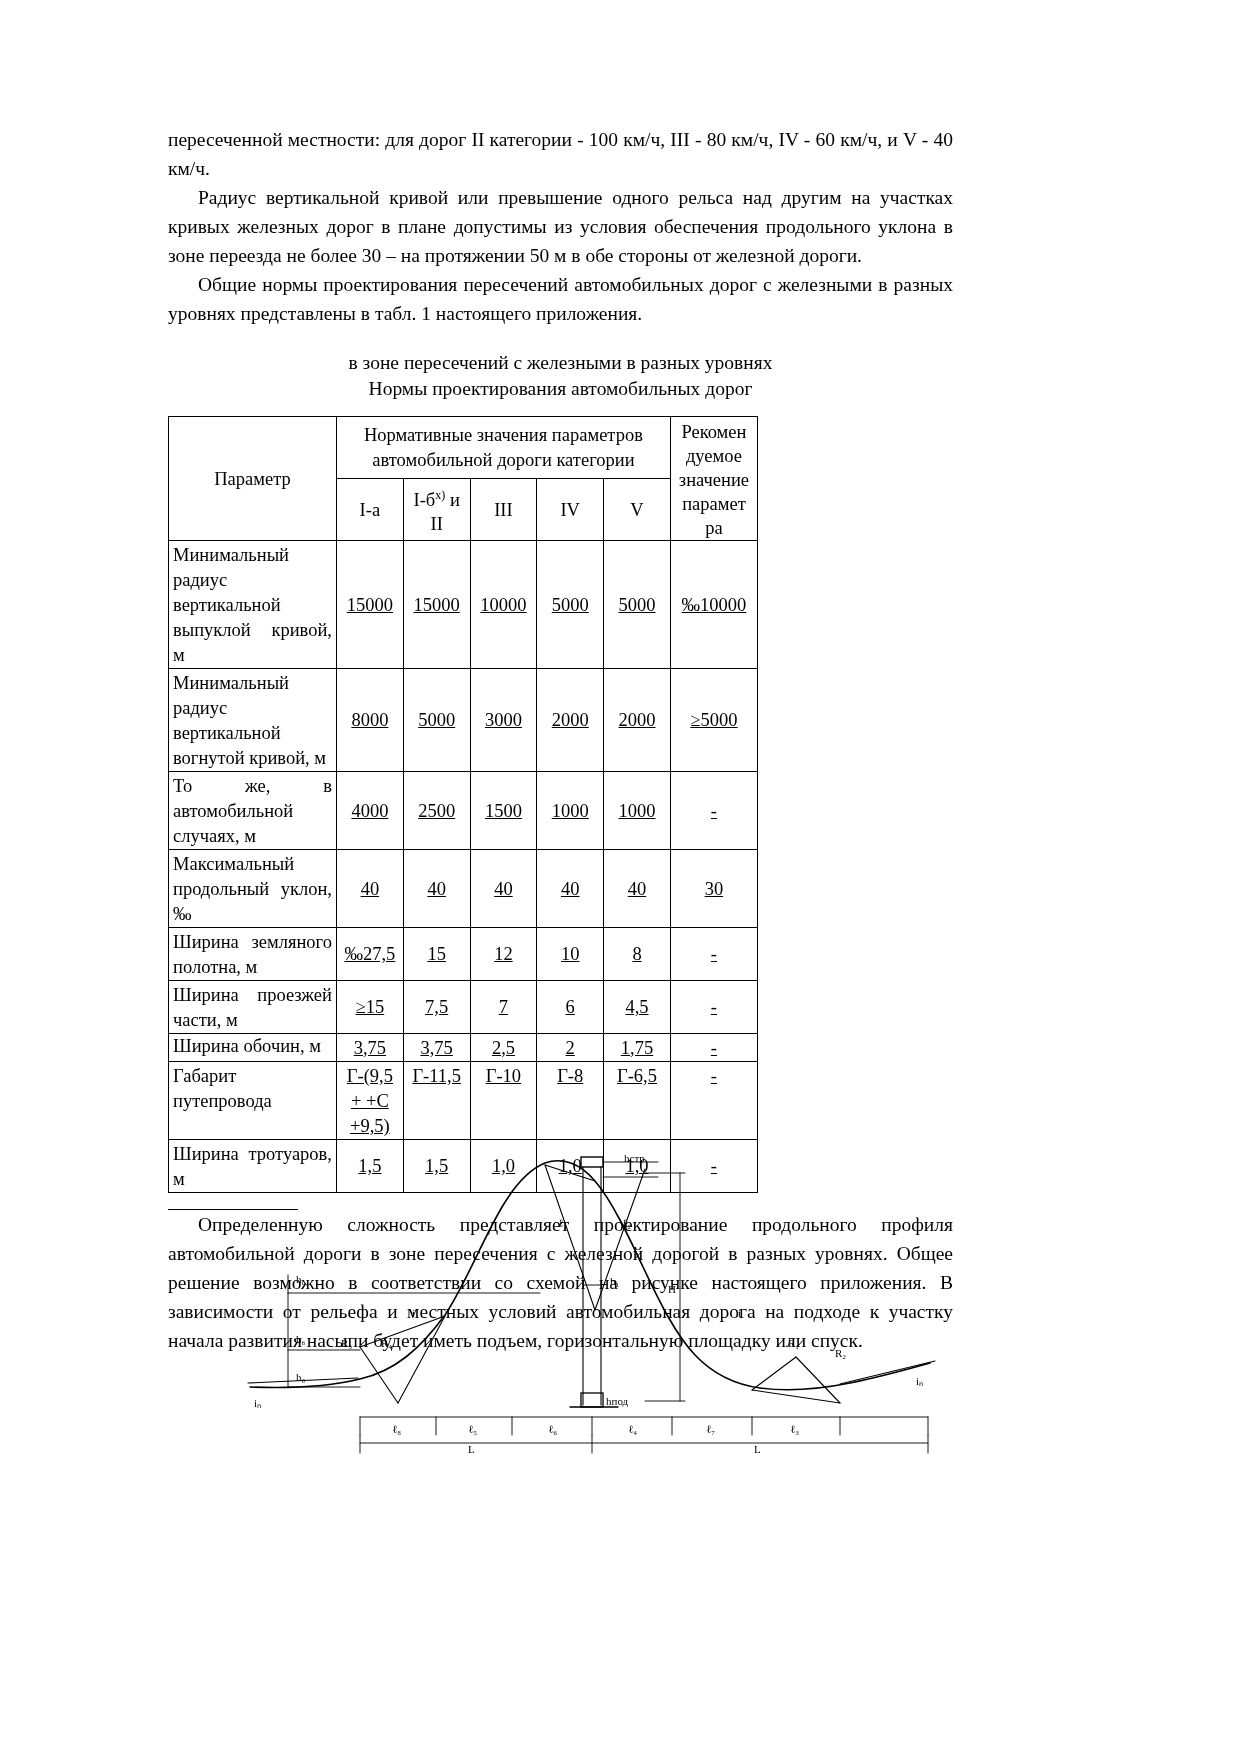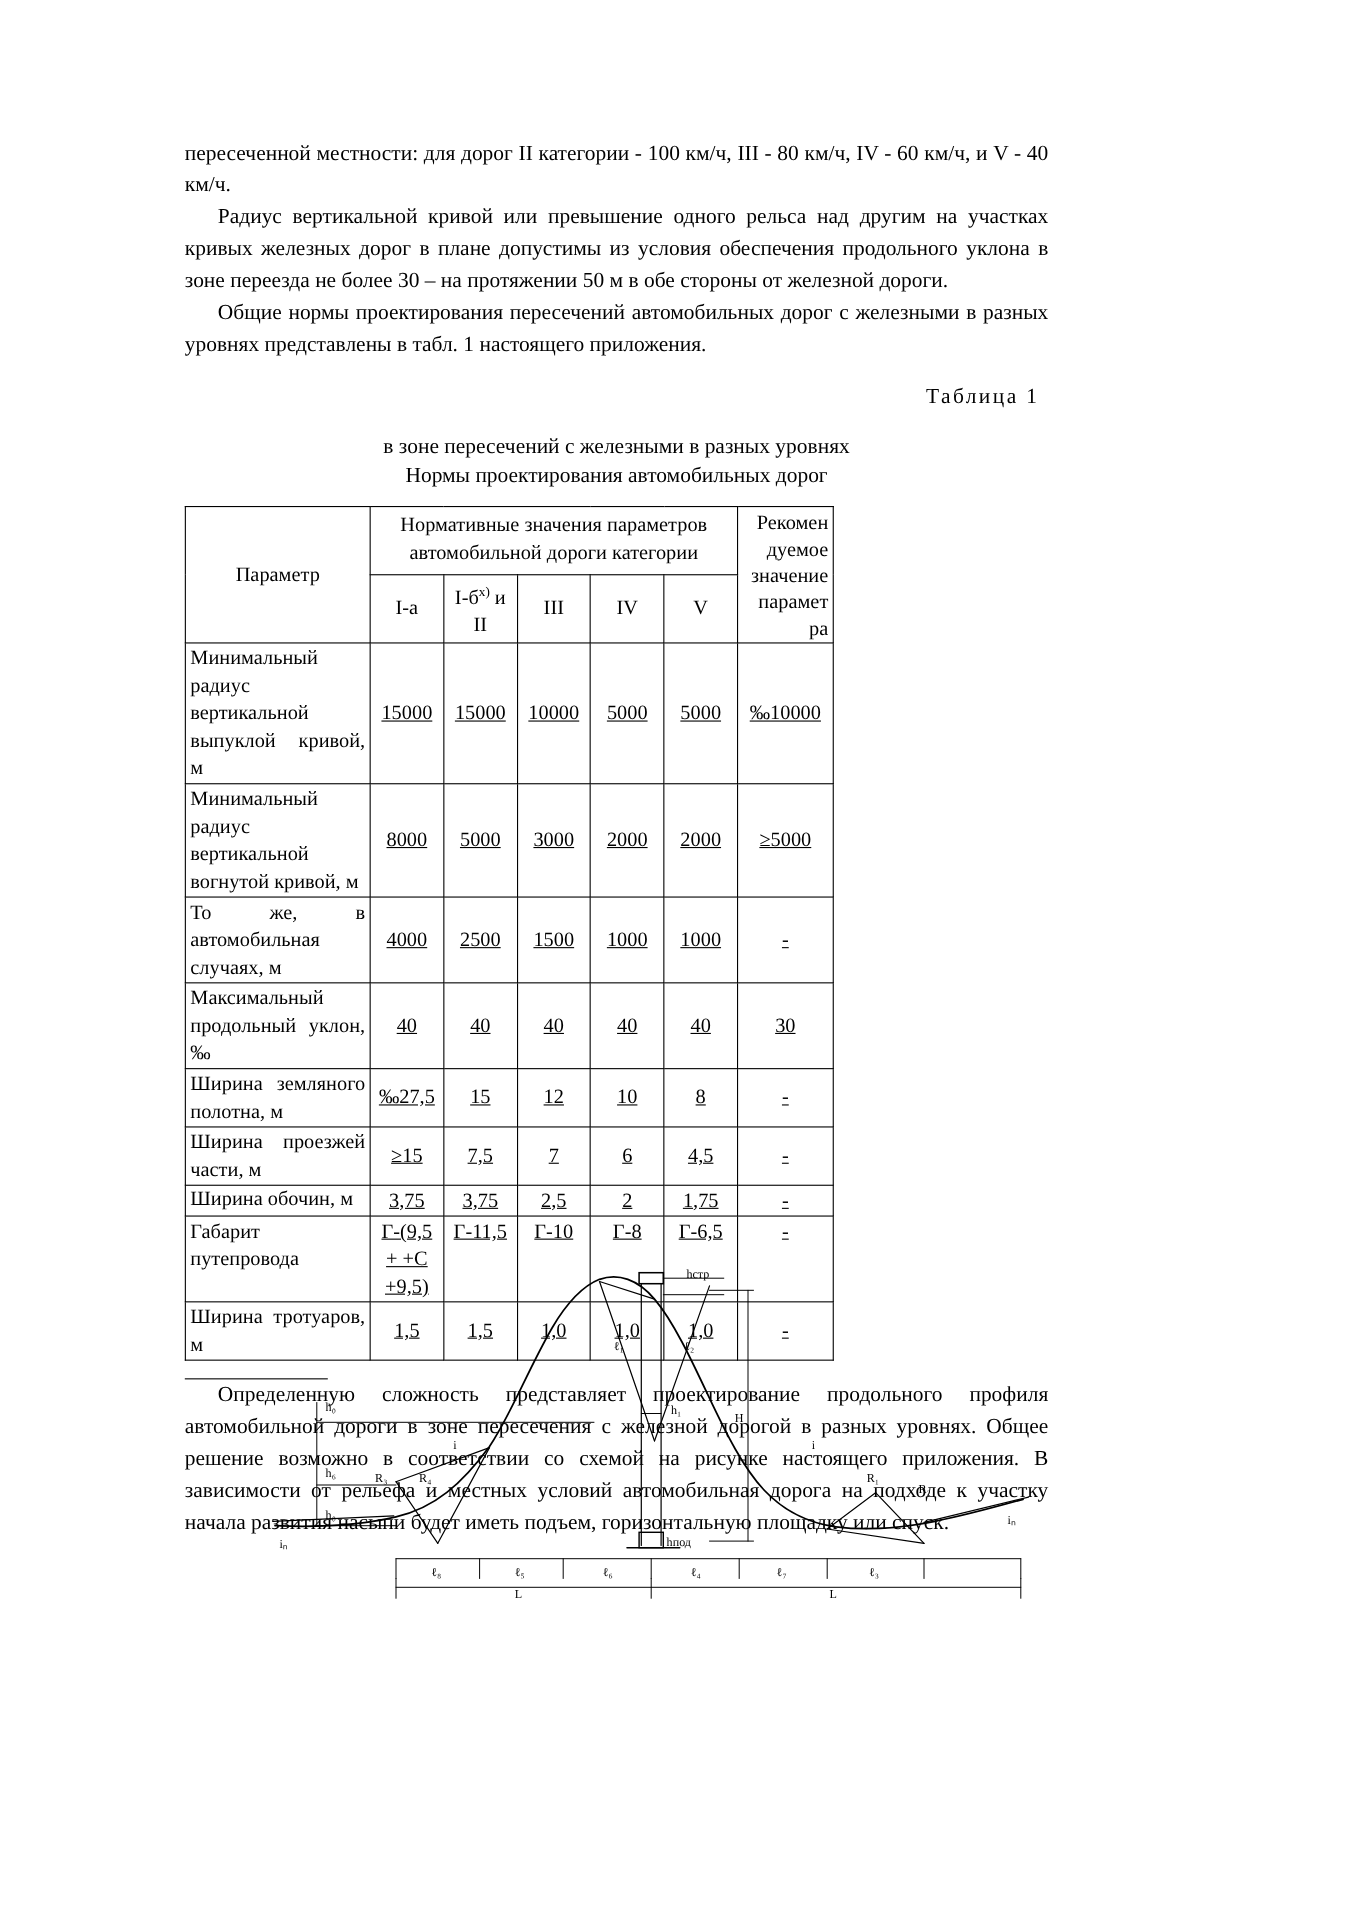--- a/index.html
+++ b/index.html
@@ -51,21 +51,21 @@
     border:1.3px solid #000;
     font-weight:normal;
     font-size:18.5px;
     line-height:24px;
     padding:0 4px;
     vertical-align:middle;
   }
   table.norm th.grp { text-align:center; padding:4px 6px; line-height:25px; }
   table.norm th.sub { text-align:center; padding:2px 2px; }
   table.norm th.param-head { text-align:center; vertical-align:middle; }
-  table.norm th.rec-head { text-align:right; vertical-align:top; padding-top:3px; line-height:24px; }
+  table.norm th.rec-head { text-align:center; vertical-align:top; padding-top:3px; line-height:24px; }
   table.norm td.pname {
     text-align:justify;
     text-justify:inter-word;
     vertical-align:top;
     padding-top:2px;
     line-height:25px;
   }
   table.norm td.val { text-align:center; vertical-align:middle;text-decoration:underline; }
 
   .col-p  { width:166px; }
@@ -97,21 +97,20 @@
 <body>
 
 <div class="page">
 
   <div class="content">
 
     <p class="body-text">пересеченной местности: для дорог II категории - 100 км/ч, III - 80 км/ч, IV - 60 км/ч, и V - 40 км/ч.</p>
     <p class="body-text indent">Радиус вертикальной кривой или превышение одного рельса над другим на участках кривых железных дорог в плане допустимы из условия обеспечения продольного уклона в зоне переезда не более 30 – на протяжении 50 м в обе стороны от железной дороги.</p>
     <p class="body-text indent">Общие нормы проектирования пересечений    автомобильных дорог с железными в разных уровнях представлены в табл. 1 настоящего приложения.</p>
 
-    <div class="tbl-label">Таблица 1</div>
 
     <div class="tbl-title">
       <div>в зоне пересечений с железными в разных уровнях</div>
       <div>Нормы проектирования автомобильных дорог</div>
     </div>
 
     <table class="norm">
       <colgroup>
         <col class="col-p">
           <col class="col-n">
@@ -157,21 +156,21 @@
         <tr style="height:98px;">
           <td class="pname">Минимальный радиус вертикальной вогнутой кривой, м</td>
           <td class="val">8000</td>
           <td class="val">5000</td>
           <td class="val">3000</td>
           <td class="val">2000</td>
           <td class="val">2000</td>
           <td class="val">≥5000</td>
         </tr>
         <tr style="height:72px;">
-          <td class="pname">То же, в автомобильная случаях, м</td>
+          <td class="pname">То же, в автомобильной случаях, м</td>
           <td class="val">4000</td>
           <td class="val">2500</td>
           <td class="val">1500</td>
           <td class="val">1000</td>
           <td class="val">1000</td>
           <td class="val">-</td>
         </tr>
         <tr style="height:52px;">
           <td class="pname">Максимальный продольный уклон, ‰</td>
           <td class="val">40</td>

